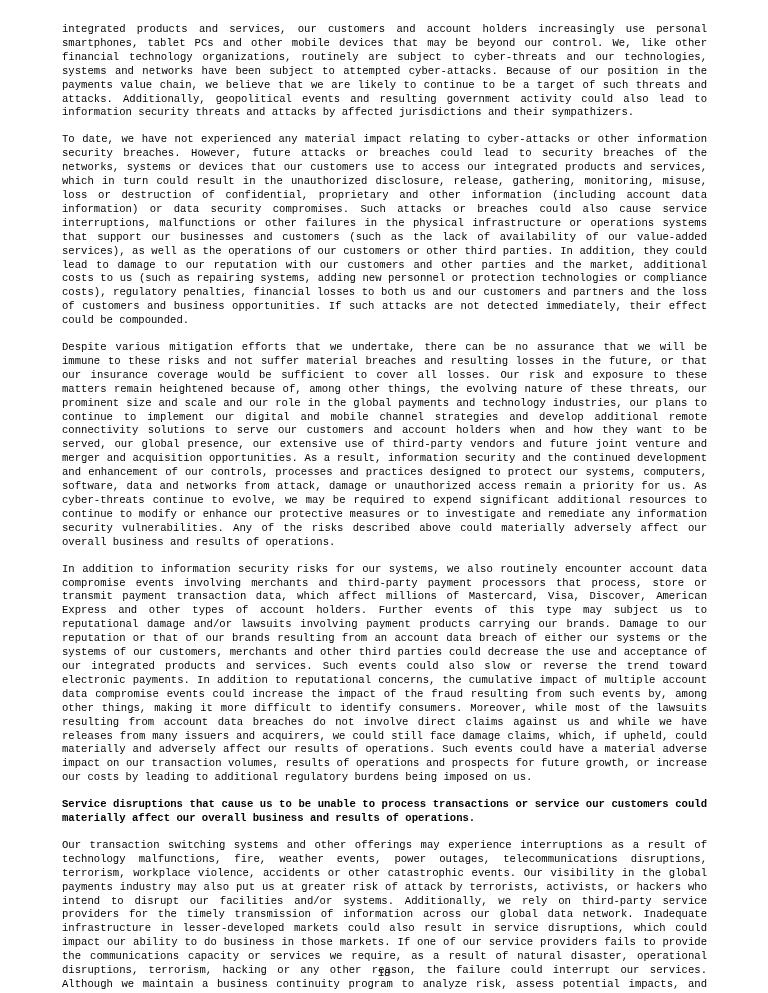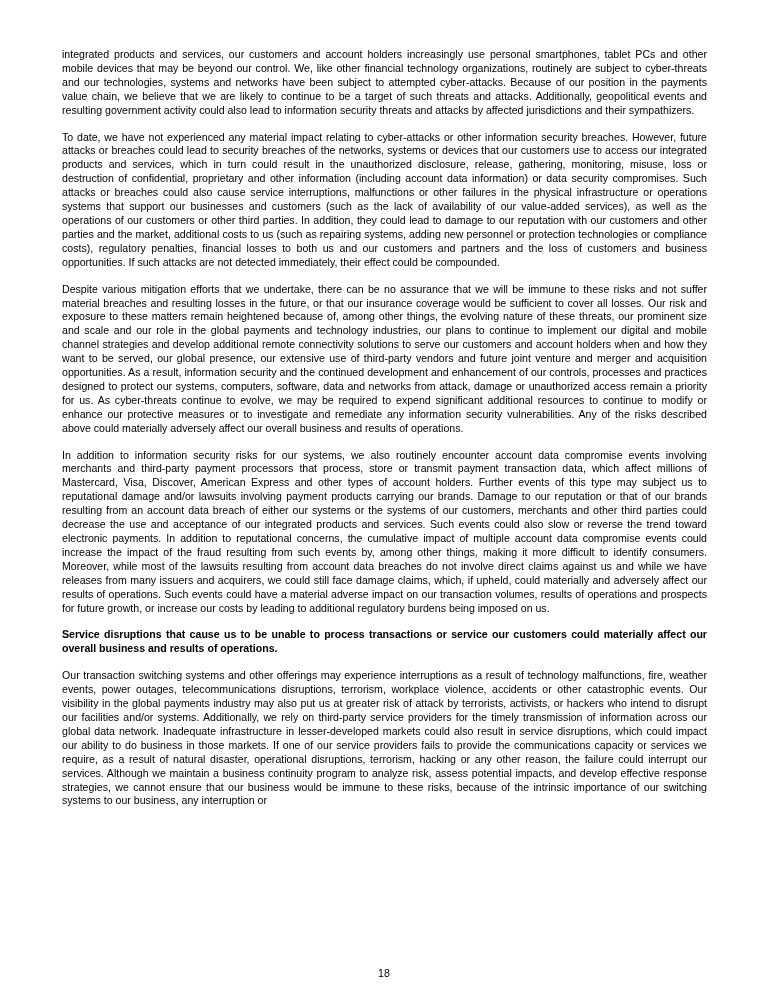--- a/index.html
+++ b/index.html
@@ -11,24 +11,25 @@
     width: 768px;
     height: 993px;
     font-family: "Liberation Sans", "DejaVu Sans", sans-serif;
     color: #000000;
     -webkit-font-smoothing: antialiased;
   }
   .page {
     box-sizing: border-box;
     width: 768px;
     height: 993px;
-    padding: 48px 61px 0 62px;
+    padding: 23px 61px 0 62px;
     position: relative;
     background: #ffffff;
     overflow: hidden;
+    font-family: Liberation Mono, monospace;
   }
   .content {
     width: 100%;
   }
   .para {
     margin: 0 0 13px 0;
     font-size: 10.6px;
     line-height: 13.9px;
     text-align: justify;
     text-justify: inter-word;

